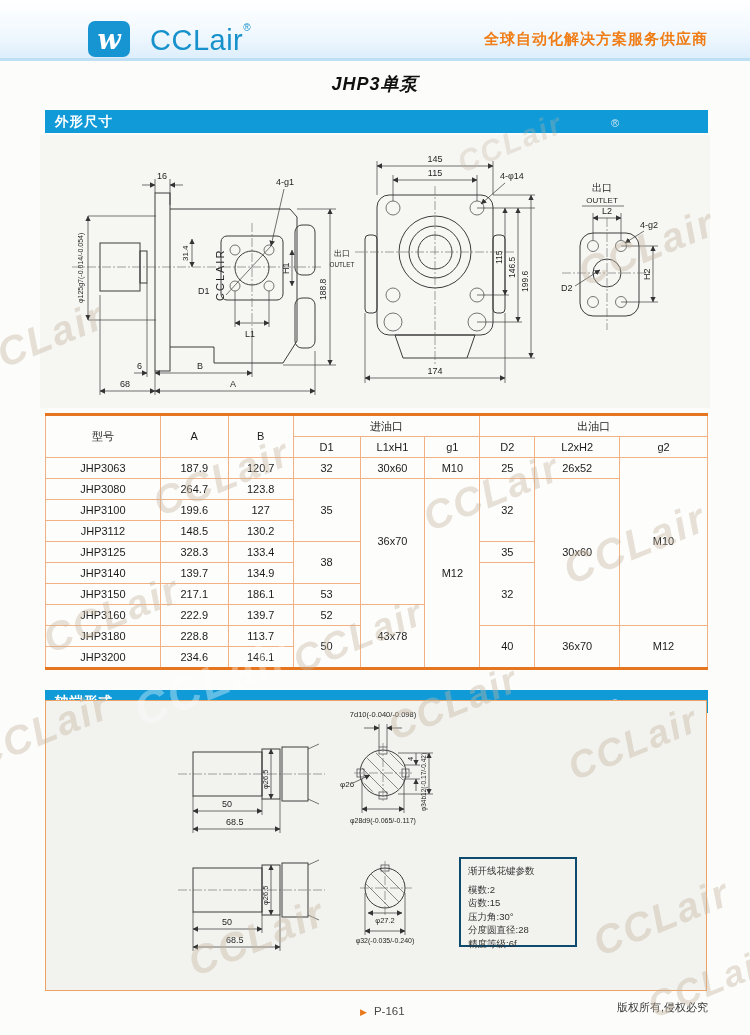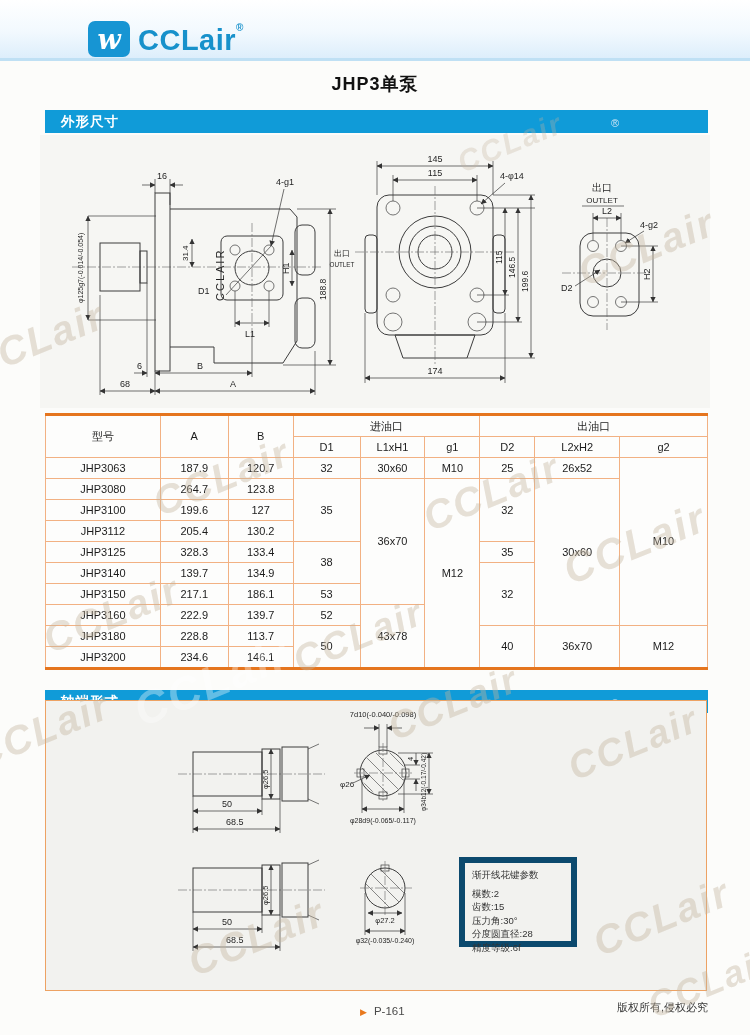--- a/index.html
+++ b/index.html
@@ -7,47 +7,47 @@
   #page{position:relative;width:750px;height:1035px;background:#fcfcfa;overflow:hidden;}
 
   
   .header{position:absolute;left:0;top:0;width:750px;height:58px;
     background:linear-gradient(180deg,#ffffff 0%,#f2f9fe 55%,#ddeefb 100%);
     border-bottom:3px solid #bfe0f4;}
   .logo-wrap{position:absolute;left:88px;top:21px;display:flex;align-items:flex-start;}
   .logo-box{width:42px;height:36px;background:#1795d3;border-radius:7px;color:#fff;
     display:flex;align-items:center;justify-content:center;font-size:27px;font-style:italic;
     font-family:"DejaVu Serif",serif;font-weight:bold;line-height:1;}
-  .logo-text{color:#1791cb;font-weight:bold;font-size:29px;letter-spacing:0.5px;margin-left:8px;line-height:38px;}
+  .logo-text{color:#1791cb;font-weight:normal;font-size:29px;letter-spacing:0.5px;margin-left:20px;line-height:38px;}
   .logo-reg{color:#1791cb;font-size:10px;vertical-align:top;line-height:14px;}
   .slogan{position:absolute;right:42px;top:30px;color:#f07d16;font-weight:bold;font-size:15px;letter-spacing:1px;}
 
   .page-title{position:absolute;left:0;top:72px;width:750px;text-align:center;
-    font-size:18px;font-weight:bold;color:#111;letter-spacing:1px;}
+    font-size:18px;font-weight:bold;color:#111;letter-spacing:1px;font-style:italic;}
 
   .secbar{position:absolute;left:45px;width:663px;height:23px;background:#109bd8;
-    color:#fff;font-size:13.5px;font-weight:bold;line-height:23px;padding-left:16px;
+    color:#fff;font-size:13.5px;font-weight:bold;line-height:23px;padding-left:10px;
     box-sizing:border-box;letter-spacing:1px;}
   .secbar .reg{position:absolute;right:88px;top:2px;color:#cfe6f4;font-size:11px;font-weight:normal;}
 
   .draw-area{position:absolute;left:40px;top:135px;width:670px;height:273px;background:#f6f6f3;}
 
   
   .spec-table{position:absolute;left:45px;top:413px;width:663px;border-collapse:collapse;
     font-size:11px;color:#1c1c1c;background:#fdfdfc;
     border-top:3px solid #e5751e;border-bottom:3px solid #e5751e;}
   .spec-table td,.spec-table th{border:1px solid #f2b183;text-align:center;vertical-align:middle;
     height:20px;padding:0;font-weight:normal;line-height:1.1;}
   .spec-table th{font-weight:normal;}
 
   
   .shaft-box{position:absolute;left:45px;top:700px;width:662px;height:291px;
     border:1px solid #eda263;background:#f2f2ef;box-sizing:border-box;}
   .spline-box{position:absolute;left:459px;top:857px;width:118px;height:90px;
-    border:6px solid #0c4a6e;font-size:9.5px;color:#333;padding:5px 0 0 7px;box-sizing:border-box;line-height:13.5px;}
+    border:2px solid #0c4a6e;font-size:9.5px;color:#333;padding:5px 0 0 7px;box-sizing:border-box;line-height:13.5px;}
   .spline-box .sp-title{margin-bottom:5px;}
 
   
   .footer-page{position:absolute;left:360px;top:977px;font-size:11.5px;color:#4a4a4a;margin-top:28px;}
   .footer-page .tri{color:#e8791d;font-size:9px;margin-right:7px;}
   .footer-copy{position:absolute;right:42px;top:1000px;font-size:11px;font-weight:normal;color:#3a3a3a;}
 
   
   .wm{position:absolute;font-weight:bold;font-style:italic;color:rgba(196,180,158,0.40);
     transform:rotate(-22deg);font-size:42px;letter-spacing:2px;pointer-events:none;white-space:nowrap;}
@@ -77,20 +77,21 @@
           <circle cx="235" cy="45" r="19.5"></circle>
         </clipPath>
     </defs>
   </svg>
 
   <div class="header">
     <div class="logo-wrap">
       <div class="logo-box">w</div>
       <div class="logo-text"><span>CCLair</span><sup class="logo-reg">®</sup></div>
     </div>
+    <div class="slogan">全球自动化解决方案服务供应商</div>
   </div>
 
   <div class="page-title">JHP3单泵</div>
 
   <div class="secbar" style="top:110px;">
     <span>外形尺寸</span>
     <span class="reg">®</span>
   </div>
 
   <div class="draw-area"></div>
@@ -289,21 +290,21 @@
       <td rowspan="3">32</td>
       <td rowspan="7">30x60</td>
     </tr>
     <tr>
       <td>JHP3100</td>
       <td>199.6</td>
       <td>127</td>
     </tr>
     <tr>
       <td>JHP3112</td>
-      <td>205.4</td>
+      <td>148.5</td>
       <td>130.2</td>
     </tr>
     <tr>
       <td>JHP3125</td>
       <td>328.3</td>
       <td>133.4</td>
       <td rowspan="2">38</td>
       <td>35</td>
     </tr>
     <tr>

